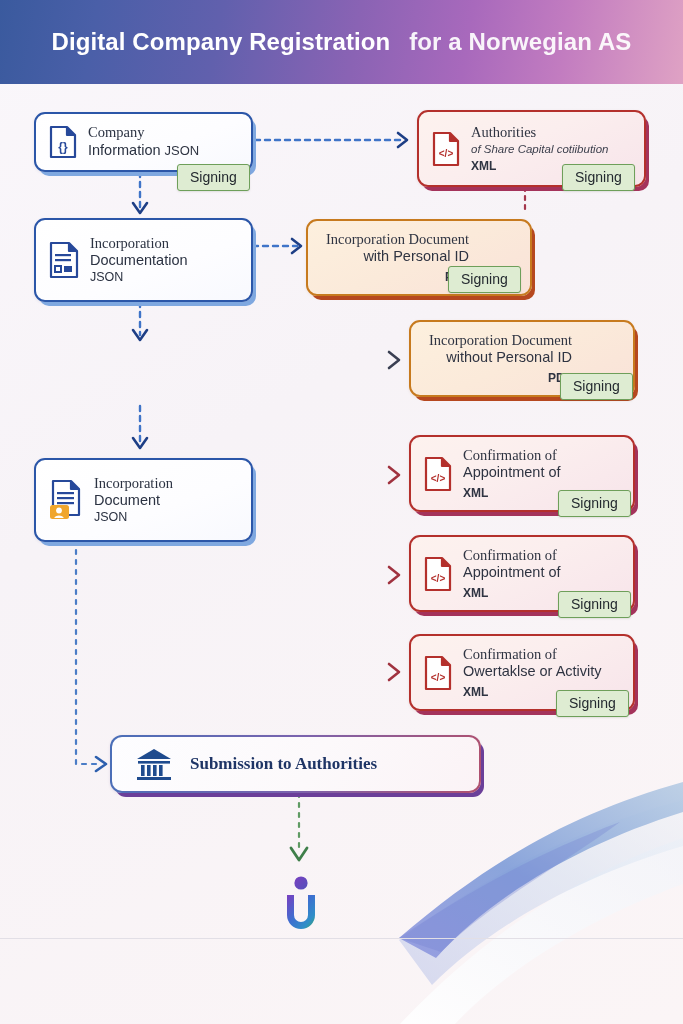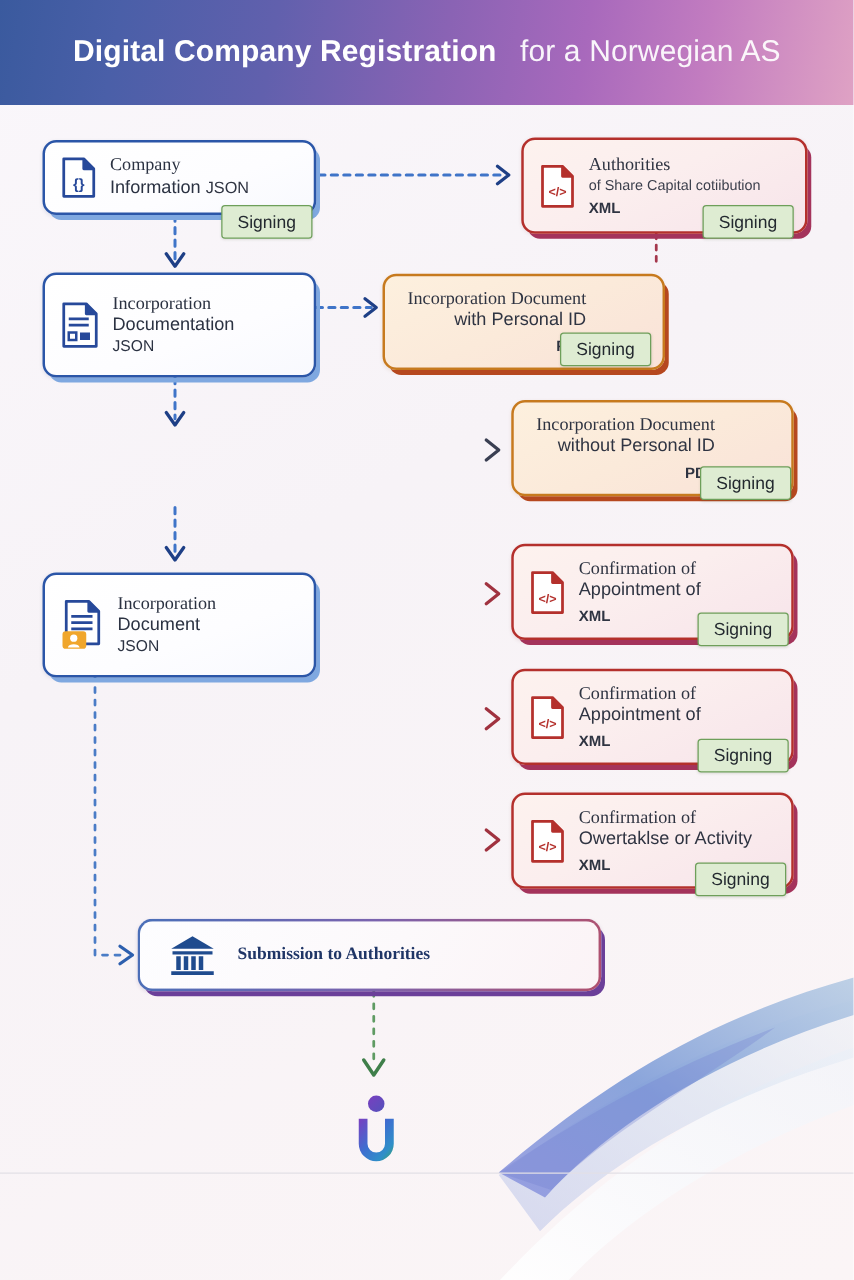--- a/index.html
+++ b/index.html
@@ -41,21 +41,21 @@
     align-items: center;
     justify-content: center;
   }
   #header-title {
     color: #ffffff;
     font-size: 24px;
     letter-spacing: 0.1px;
     white-space: nowrap;
   }
   #header-title .strong { font-weight: bold; }
-  #header-title .light  { font-weight: normal; opacity: 0.93; margin-left: 12px; }
+  #header-title .light  { font-weight: bold; opacity: 0.93; margin-left: 12px; }
 
   
   #waves {
     position: absolute;
     left: 0; top: 0;
     width: 683px; height: 1024px;
     pointer-events: none;
   }
 
   
@@ -67,21 +67,21 @@
     display: flex;
     align-items: center;
     padding: 9px 12px;
     z-index: 6;
   }
   .node .ntext { line-height: 1.22; }
   .node .l1 { font-size: 14.5px; color: #2f3442; font-family: Liberation Serif, serif; }
   .node .l2 { font-size: 14.5px; color: #2f3442; }
   .node .l3 { font-size: 12.5px; color: #2f3442; }
   .node .inline-tag { font-size: 13px; color: #2f3442; }
-  .node .sub-italic { font-size: 11.5px; color: #3b3f4c; }
+  .node .sub-italic { font-size: 11.5px; color: #3b3f4c; font-style: italic; }
   .node .fmt { font-size: 12px; font-weight: bold; color: #2f3442; }
 
   
   .node.blue {
     background: linear-gradient(160deg, #ffffff 0%, #fdfdff 60%, #f8f9fe 100%);
     border-color: #2b56a8;
     box-shadow: 4px 5px 0 -1px #7fa8e0, 0 1px 3px rgba(40,60,120,0.10);
   }
   .node.blue .l1, .node.blue .l2, .node.blue .l3 { color: #2b3242; }
 
@@ -106,21 +106,21 @@
     border: 2px solid transparent;
     border-radius: 12px;
     background-origin: border-box;
     background-clip: padding-box, border-box;
     background-image:
       linear-gradient(120deg, #fdfdff 0%, #fcf9fb 55%, #fbf3f6 100%),
       linear-gradient(100deg, #4a6fb8 0%, #7a63ae 50%, #b0506e 100%);
     box-shadow: 4px 5px 0 -1px #6b3f99, 0 1px 3px rgba(80,50,120,0.12);
   }
   .node.submission .l1 {
-    font-size: 14px; font-weight: bold; color: #1f3566;
+    font-size: 17px; font-weight: bold; color: #1f3566;
   }
 
   
   .icon { flex: 0 0 auto; margin-right: 10px; display: block; }
 
   
   .signing {
     position: absolute;
     background: #deecd2;
     border: 1.5px solid #6e9f5a;

